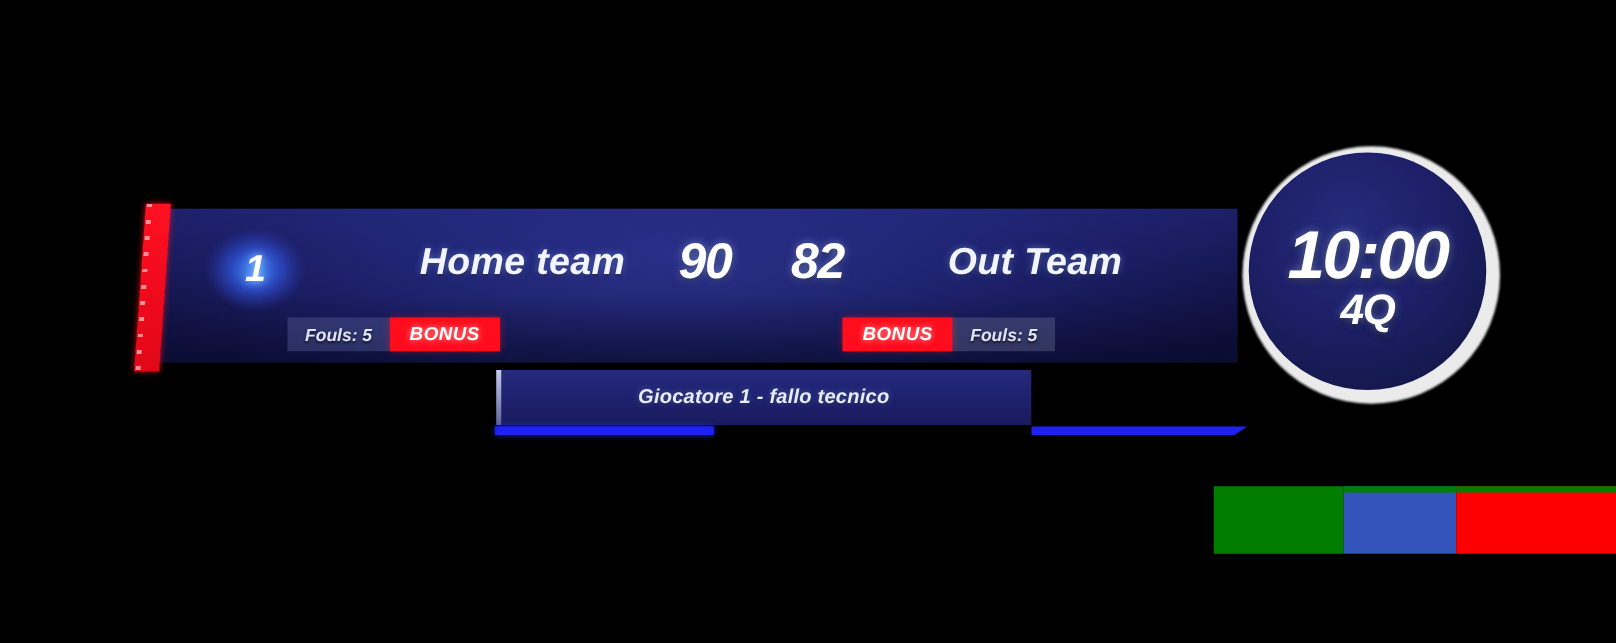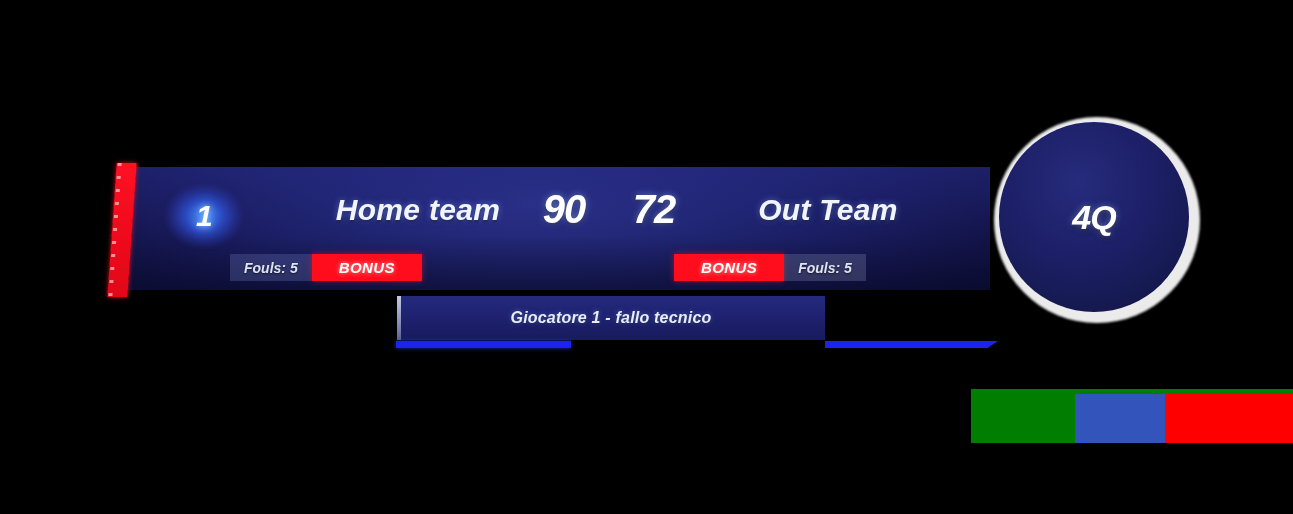--- a/index.html
+++ b/index.html
@@ -154,21 +154,21 @@
     background: rgba(120,130,185,0.30);
     text-shadow: 0 1px 2px rgba(0,0,0,0.6);
   }
   .stats.left .stat-chip  { background: rgba(105,118,180,0.32); }
   .stats.right .stat-chip { background: rgba(118,126,160,0.34); }
 
   .bonus-chip {
     display: flex;
     align-items: center;
     justify-content: center;
-    padding: 0 27px;
+    padding: 0 16px;
     background: #ff0d1c;
     color: #ffffff;
     font-size: 15px;
     font-weight: bold;
     font-style: italic;
     letter-spacing: 0.4px;
     white-space: nowrap;
     text-shadow: 0 0 5px rgba(255,180,180,0.9);
     box-shadow: 0 0 6px rgba(255,20,40,0.5);
   }
@@ -293,36 +293,37 @@
 
     <div class="badge-wrap">
       <div class="badge-glow"></div>
       <div class="badge-number">1</div>
     </div>
 
     <div class="team-name away">Out Team</div>
     <div class="team-name home">Home team</div>
 
     <div class="score home">90</div>
-    <div class="score away">72</div>
+    <div class="score away">82</div>
 
     <div class="stats left">
       <div class="stat-chip">Fouls: 5</div>
       <div class="bonus-chip">BONUS</div>
     </div>
 
     <div class="stats right">
       <div class="bonus-chip">BONUS</div>
       <div class="stat-chip">Fouls: 5</div>
     </div>
   </div>
 
   <div class="clock">
     <div class="clock-shadow"></div>
     <div class="clock-face">
+      <div class="clock-time">10:00</div>
       <div class="clock-period">4Q</div>
     </div>
   </div>
 
   <div class="ticker">
     <div class="ticker-bg"></div>
     <div class="ticker-edge"></div>
     <div class="ticker-text">Giocatore 1 - fallo tecnico</div>
   </div>
   <div class="accent-line left"></div>

